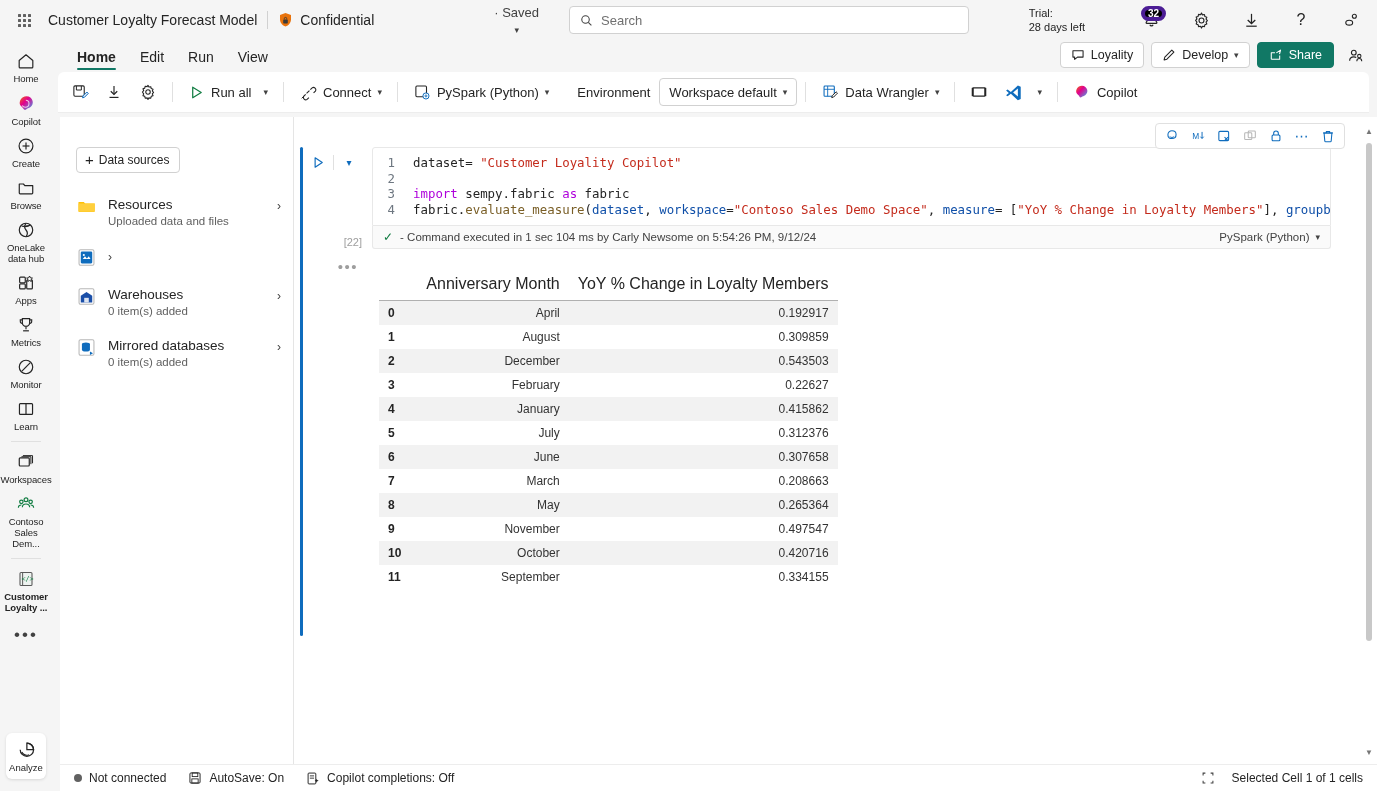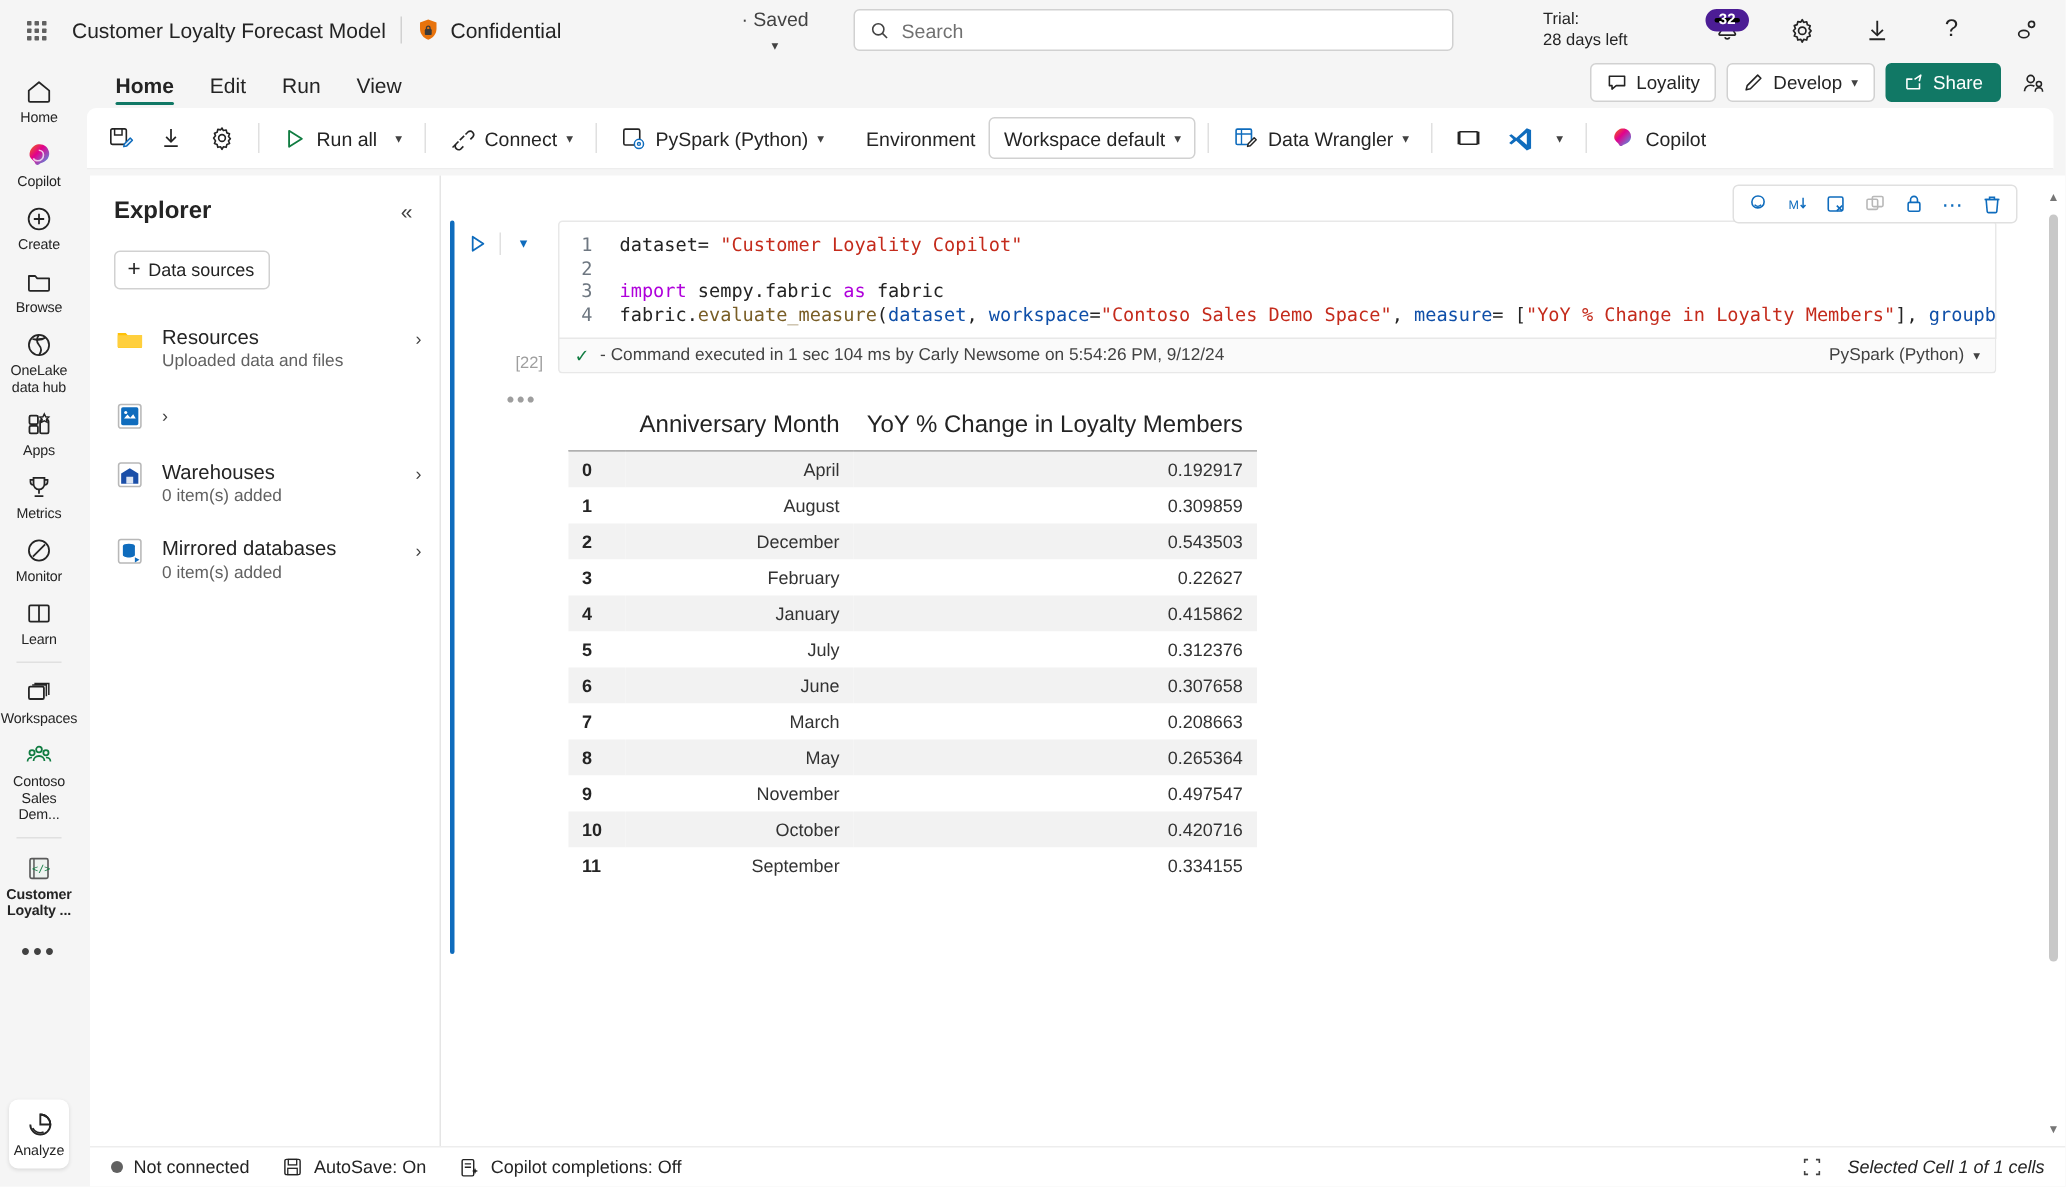--- a/index.html
+++ b/index.html
@@ -24,21 +24,21 @@
     width: 400px; height: 28px; background: #fff; border: 1px solid #d1d1d1; border-radius: 4px;
     display: flex; align-items: center; gap: 8px; padding: 0 10px; font-size: 13px; color: #616161;
   }
   .search-box input { border: none; outline: none; font-size: 13px; color: #242424; width: 100%; font-family: inherit; background: transparent; }
   .search-box input::placeholder { color: #707070; }
   .trial { font-size: 11px; line-height: 14px; color: #242424; text-align: left; white-space: nowrap; }
   .top-icon { width: 32px; height: 32px; display: flex; align-items: center; justify-content: center; cursor: pointer; position: relative; border-radius: 4px; }
   .badge {
     position: absolute; top: 2px; right: 1px; min-width: 17px; height: 15px; background: #000000; color: #fff;
     border-radius: 9px; font-size: 10px; font-weight: 600; display: flex; align-items: center; justify-content: center;
-    padding: 0 3px; border: 6px solid #4c1d95;
+    padding: 0 3px; border: 4px solid #4c1d95;
   }
 
   
   .rail {
     position: absolute; left: 0; top: 40px; width: 52px; bottom: 0;
     background: #f5f5f5; display: flex; flex-direction: column; align-items: center;
     padding-top: 6px; overflow: hidden;
   }
   .rail-item {
     width: 52px; padding: 5px 1px 4px; display: flex; flex-direction: column; align-items: center;
@@ -167,21 +167,21 @@
   .v-scroll .thumb { position: absolute; top: 0; left: 3px; width: 6px; height: 498px; background: #c8c8c8; border-radius: 3px; }
   .v-arrow { position: absolute; left: 0; width: 12px; height: 12px; display: flex; align-items: center; justify-content: center; color: #767676; font-size: 8px; }
 
   
   .statusbar {
     position: absolute; left: 60px; right: 0; bottom: 0; height: 27px; background: #fff; border-top: 1px solid #ededed;
     display: flex; align-items: center; padding: 0 14px; gap: 22px; font-size: 12px; color: #242424;
   }
   .st-item { display: flex; align-items: center; gap: 7px; white-space: nowrap; cursor: pointer; }
   .dot { width: 8px; height: 8px; border-radius: 50%; background: #616161; display: inline-block; }
-  .st-right { margin-left: auto; display: flex; align-items: center; gap: 17px; color: #242424; font-style: italic; }
+  .st-right { margin-left: auto; display: flex; align-items: center; gap: 17px; color: #242424; }
   svg { display: block; }
 </style>
 </head>
 <body>
 
 <div class="app">
 
   <div class="topbar">
     <div class="waffle">
       <div class="waffle-grid">
@@ -517,24 +517,20 @@
               </linearGradient>
             </defs>
           <path d="M10 3c2.9 0 5.1 1.9 5.8 4.5.6 2.4-.4 4.7-2.3 6-1.4.9-2.9 1.2-3.9 2.1-.8.7-2.2.5-2.5-.6-.6-1.5-2-2-2.8-3.3C2.7 9.7 3.7 5.8 6.6 4c1-.6 2.1-1 3.4-1z" fill="url(#cpg2)"></path>
         </svg>
         <span>Copilot</span>
       </div>
     </div>
   </div>
 
   <div class="explorer">
-    <div class="exp-head">
-      <div class="exp-title">Explorer</div>
-      <div class="exp-collapse">«</div>
-    </div>
     <div class="ds-btn">
       <span style="font-size:15px;line-height:12px;color:#242424;">+</span>
       <span>Data sources</span>
     </div>
 
     <div class="exp-row">
       <svg width="21" height="21" viewBox="0 0 22 22">
           <path d="M2.6 6.2h5.6l1.4 1.6h10v8.2a.8.8 0 0 1-.8.8H3.4a.8.8 0 0 1-.8-.8z" fill="#ffc107"></path>
           <path d="M2.6 7.8h17v8a.8.8 0 0 1-.8.8H3.4a.8.8 0 0 1-.8-.8z" fill="#ffcf3d"></path>
         </svg>

